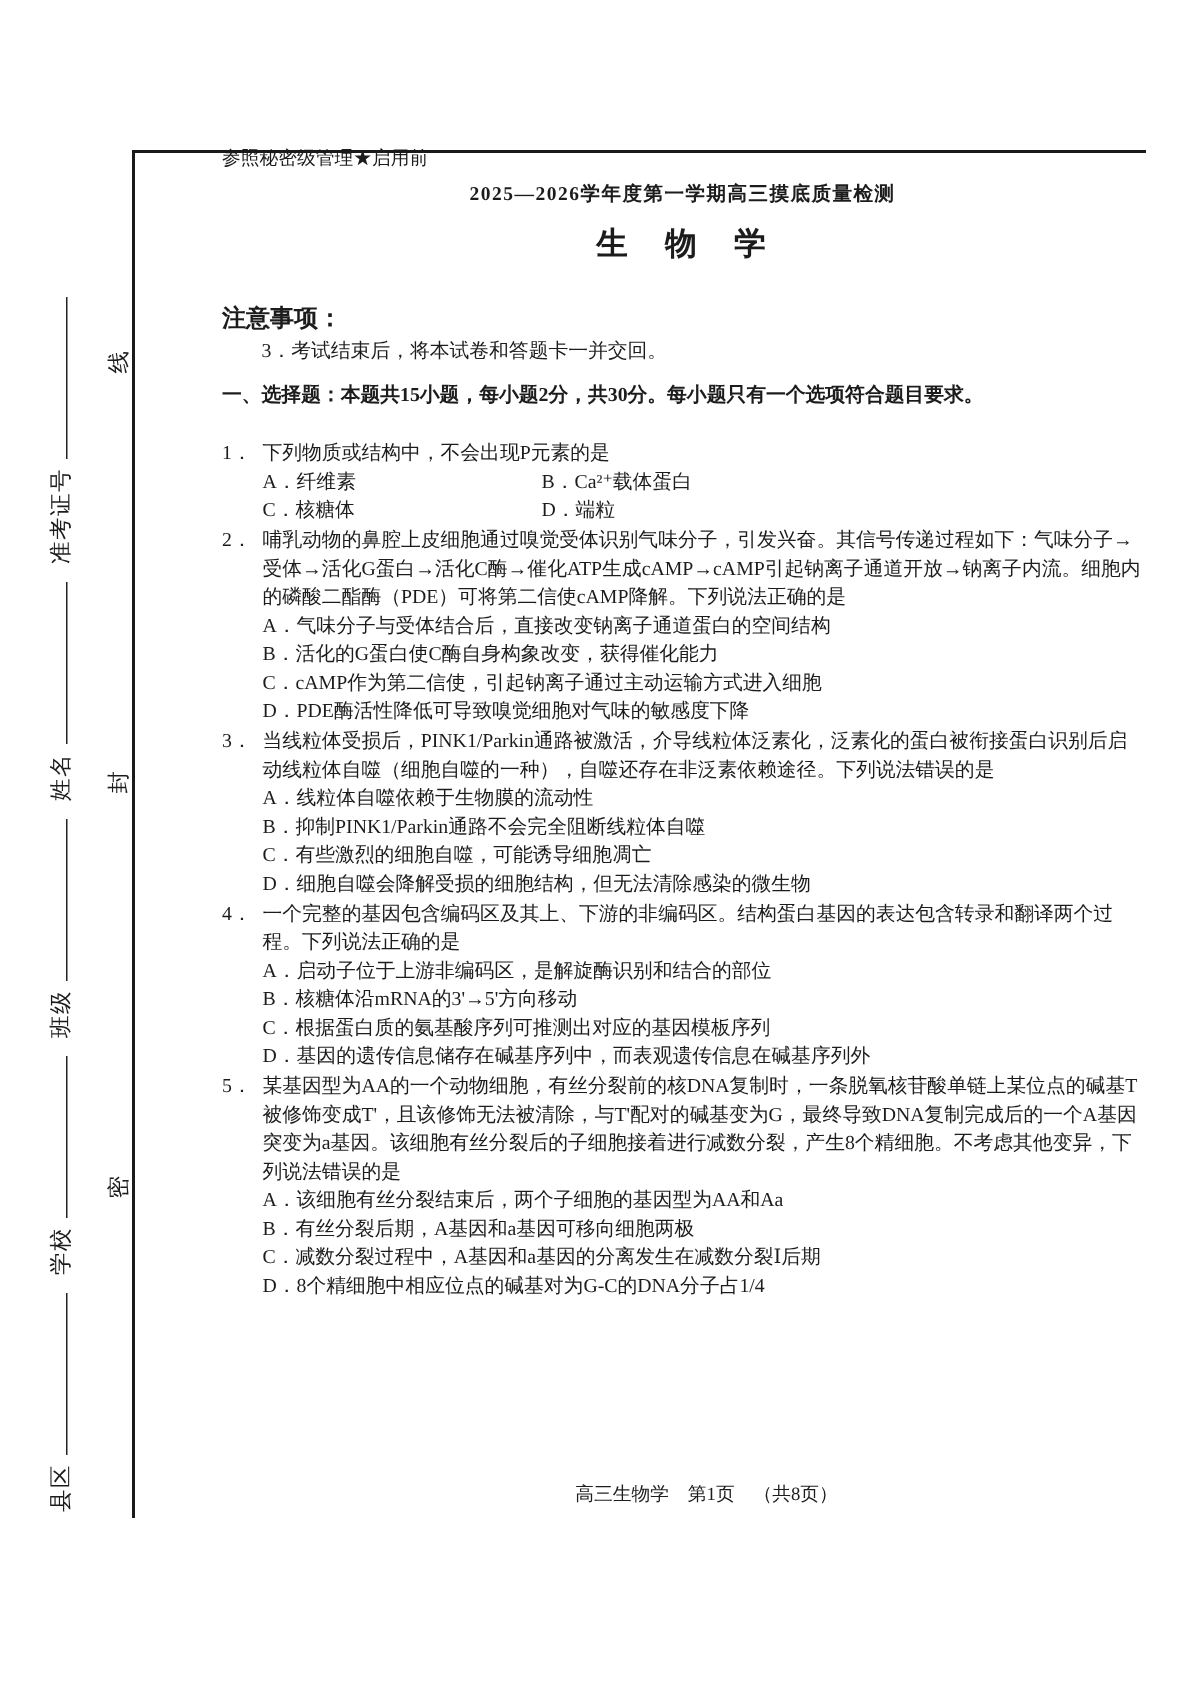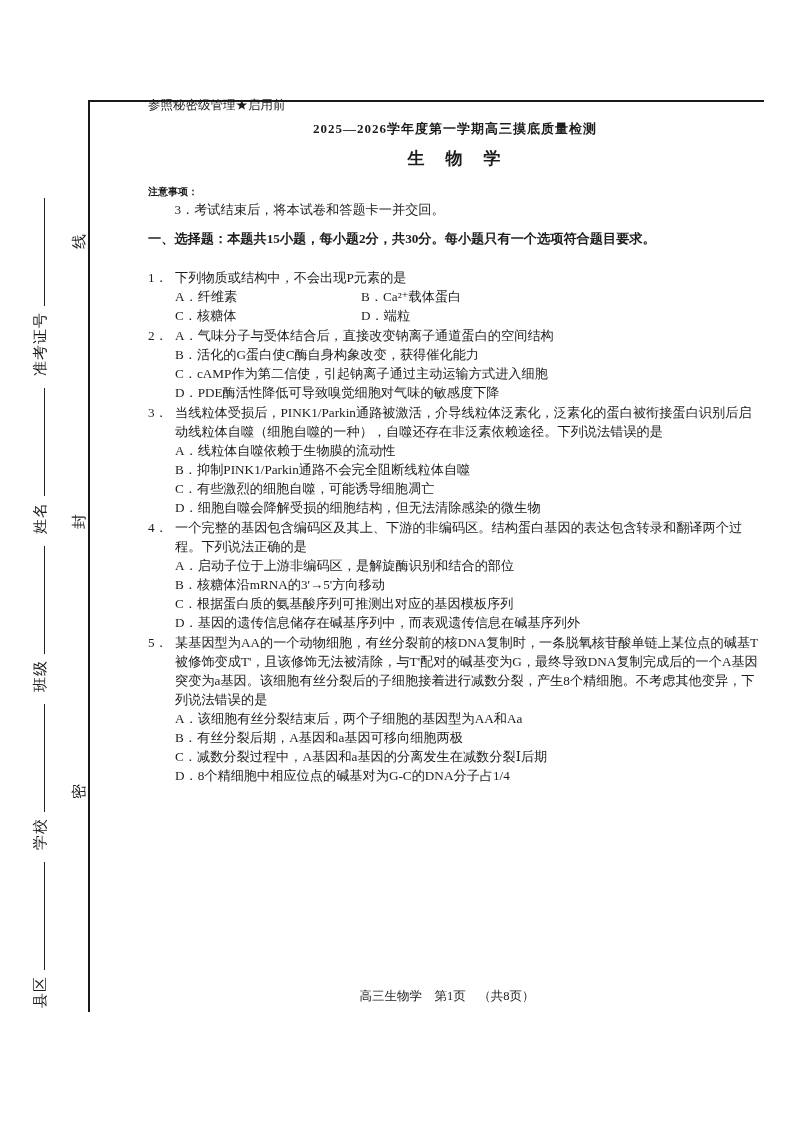--- a/index.html
+++ b/index.html
@@ -76,28 +76,28 @@
   .doc-title {
     text-align: center;
     font-weight: bold;
     font-size: 13px;
     letter-spacing: 1px;
     margin-top: 6px;
   }
   .doc-subject {
     text-align: center;
     font-weight: bold;
-    font-size: 17px;
+    font-size: 21px;
     letter-spacing: 2px;
     margin-top: 8px;
-    margin-bottom: 14px;
+    margin-bottom: 24px;
   }
   .notice-heading {
     font-weight: bold;
-    font-size: 10px;
+    font-size: 16px;
     margin-top: 8px;
   }
   .notice-item {
     text-indent: 2em;
     margin: 0;
   }
   .section-heading {
     font-weight: bold;
     margin-top: 10px;
     margin-bottom: 20px;
@@ -113,21 +113,21 @@
   }
   .q-body { flex: 1; }
   .q-options .opt { display: block; }
   .q-options.two-col {
     display: grid;
     grid-template-columns: 186px 1fr;
   }
   .q-options.two-col .opt { display: inline-block; }
   .page-footer {
     position: absolute;
-    left: 140px;
+    left: 164px;
     top: 988px;
     width: 614px;
     text-align: center;
     font-size: 12.5px;
   }
 </style>
 </head>
 <body>
 
 <div class="top-rule"></div>
@@ -163,20 +163,21 @@
         <span class="opt">B．Ca²⁺载体蛋白</span>
         <span class="opt">C．核糖体</span>
         <span class="opt">D．端粒</span>
       </div>
     </div>
   </div>
 
   <div class="question">
     <span class="q-num">2．</span>
     <div class="q-body">
+      <div class="q-stem">哺乳动物的鼻腔上皮细胞通过嗅觉受体识别气味分子，引发兴奋。其信号传递过程如下：气味分子→受体→活化G蛋白→活化C酶→催化ATP生成cAMP→cAMP引起钠离子通道开放→钠离子内流。细胞内的磷酸二酯酶（PDE）可将第二信使cAMP降解。下列说法正确的是</div>
       <div class="q-options">
         <span class="opt">A．气味分子与受体结合后，直接改变钠离子通道蛋白的空间结构</span>
         <span class="opt">B．活化的G蛋白使C酶自身构象改变，获得催化能力</span>
         <span class="opt">C．cAMP作为第二信使，引起钠离子通过主动运输方式进入细胞</span>
         <span class="opt">D．PDE酶活性降低可导致嗅觉细胞对气味的敏感度下降</span>
       </div>
     </div>
   </div>
 
   <div class="question">

